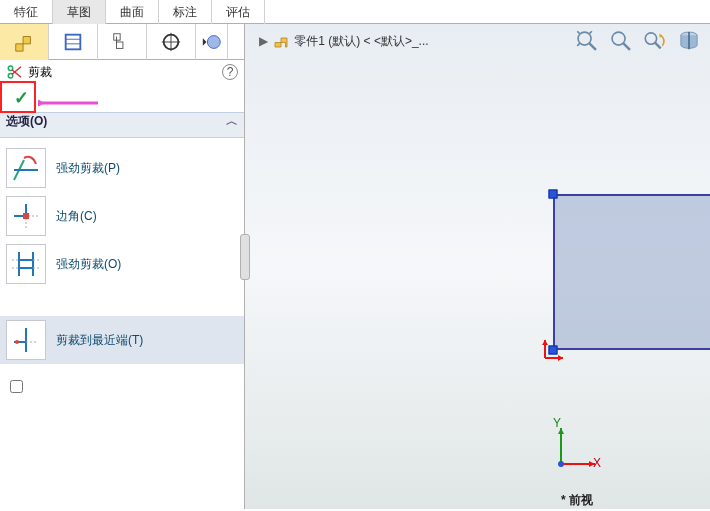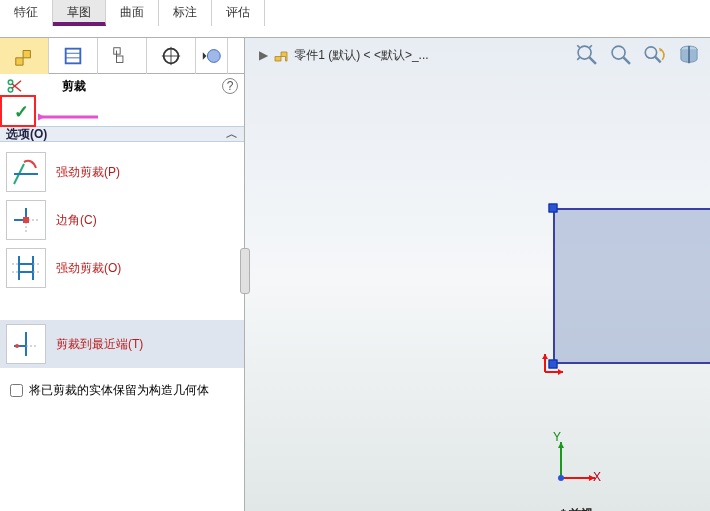--- a/index.html
+++ b/index.html
@@ -1,57 +1,57 @@
 <!DOCTYPE html>
 <html><head>
 <meta charset="utf-8">
 <style>
 * { margin:0; padding:0; box-sizing:border-box; font-family:"Microsoft YaHei","SimSun",sans-serif; font-size:12px; }
 body { width:710px; height:511px; background:#fff; overflow:hidden; position:relative; }
 
 
-.topbar { display:flex; height:38px; background:#fff; border-bottom:1px solid #b0b0b0; }
+.topbar { display:flex; height:24px; background:#fff; border-bottom:1px solid #b0b0b0; }
 .tab { padding:4px 14px 0; height:26px; color:#333; cursor:pointer; border-right:1px solid #d0d0d0; }
-.tab.active { background:#e8e8e8; border-bottom:4px solid #701a75; }
+.tab.active { background:#e8e8e8; border-bottom:2px solid #701a75; }
 
 
 .main { display:flex; height:485px; }
 .leftcol { width:245px; background:#fff; border-right:1px solid #b0b0b0; display:flex; flex-direction:column; }
 .rightcol { flex:1; position:relative; background:linear-gradient(#e8edf3,#f5f7f9 50%,#e0e6e6); }
 
 
 .paneltabs { display:flex; height:36px; border-bottom:1px solid #b0b0b0; }
 .ptab { width:49px; height:36px; display:flex; align-items:center; justify-content:center; border-right:1px solid #d0d0d0; cursor:pointer; }
 .ptab.active { background:#fde9a6; }
 .ptab svg { width:22px; height:22px; }
 .ptab.narrow { width:32px; }
 
 
 .hdr { height:24px; display:flex; align-items:center; padding:0 6px; background:#fff; }
 .hdr-icon { width:18px; height:18px; margin-right:4px; }
-.hdr-title { font-weight:bold; flex:1;margin-left:34px; }
+.hdr-title { font-weight:normal; flex:1; }
 .help { width:16px; height:16px; border:1px solid #888; border-radius:50%; text-align:center; line-height:14px; color:#555; cursor:pointer; }
 
 
 .acrow { height:28px; display:flex; align-items:center; padding-left:6px; position:relative; }
 .redbox { position:absolute; left:0; top:-3px; width:36px; height:32px; border:2px solid #f22; pointer-events:none; }
 .check { color:#1a9940; font-size:18px; font-weight:bold; cursor:pointer; margin-left:8px; }
 .arrow-anno { position:absolute; left:38px; top:12px; pointer-events:none; }
 
 
-.opthdr { height:16px; background:#e8edf3; border-top:1px solid #c0d0e0; border-bottom:1px solid #c0d0e0; display:flex; align-items:center; padding:0 6px; font-weight:bold; color:#224; }
+.opthdr { height:26px; background:#e8edf3; border-top:1px solid #c0d0e0; border-bottom:1px solid #c0d0e0; display:flex; align-items:flex-start; padding:0 6px; font-weight:bold; color:#224; }
 .opthdr .chev { margin-left:auto; color:#667; }
 
 
 .optlist { padding:6px 0; }
 .optitem { display:flex; align-items:center; height:48px; padding:0 6px; cursor:pointer; }
 .optitem.selected { background:#dfe5ee;margin-top:28px; }
 .optitem .ic { width:40px; height:40px; border:1px solid #c8c8d0; background:#fff; margin-right:10px; display:flex; align-items:center; justify-content:center; }
 .optitem .ic svg { width:32px; height:32px; }
-.optitem .lbl { color:#b91c1c; }
+.optitem .lbl { color:#0c4a6e; }
 
 
 .cks { padding:4px 10px; }
 .ck { display:flex; align-items:flex-start; margin:4px 0; }
 .ck input { margin-right:6px; margin-top:2px; }
 
 
 .rtools { position:absolute; top:4px; right:8px; display:flex; gap:8px; }
 .rtools svg { width:26px; height:26px; }
 .crumb { position:absolute; top:8px; left:14px; display:flex; align-items:center; color:#333; }
@@ -197,21 +197,20 @@
               <circle cx="7" cy="18" r="2" fill="#d44"></circle>
             </svg>
           </div>
         <span class="lbl">剪裁到最近端(T)</span>
       </div>
     </div>
 
     <div class="cks">
       <label class="ck">
           <input type="checkbox" style="">
-          <span>将已剪裁的实体保留为构造几何体</span>
         </label>
     </div>
 
   </div>
 
   <div class="rightcol">
     <div class="splitstub"></div>
 
     <div class="crumb">
       <span class="tri">▶</span>

